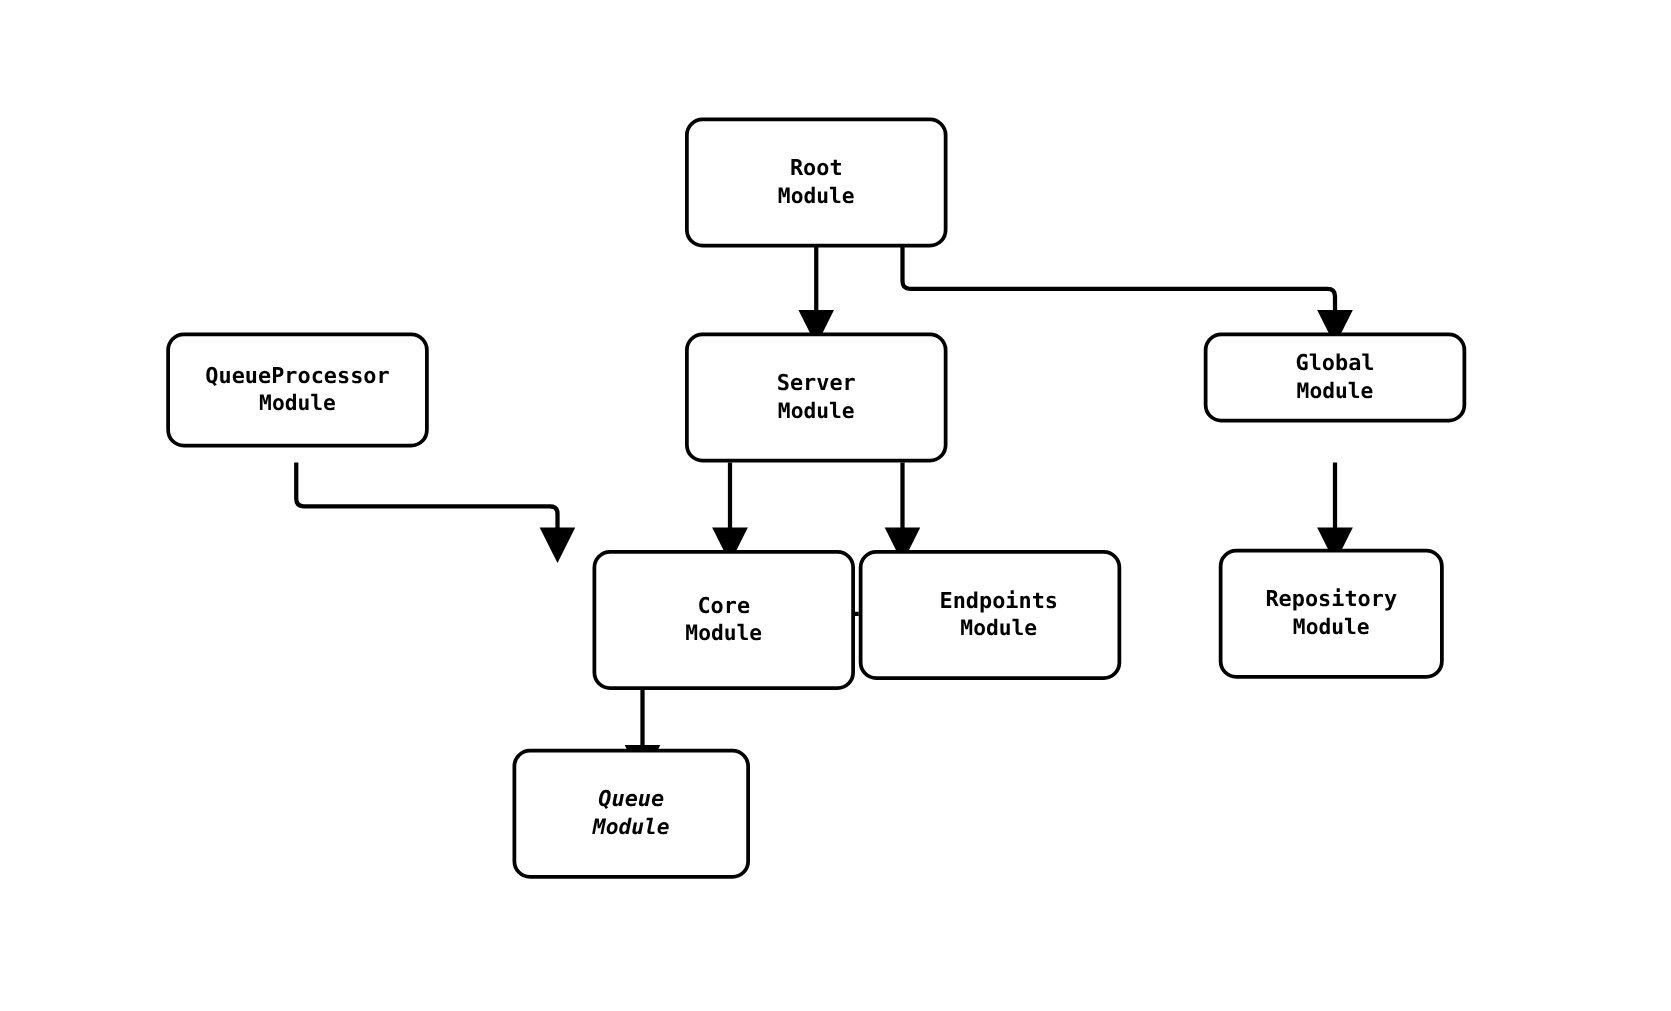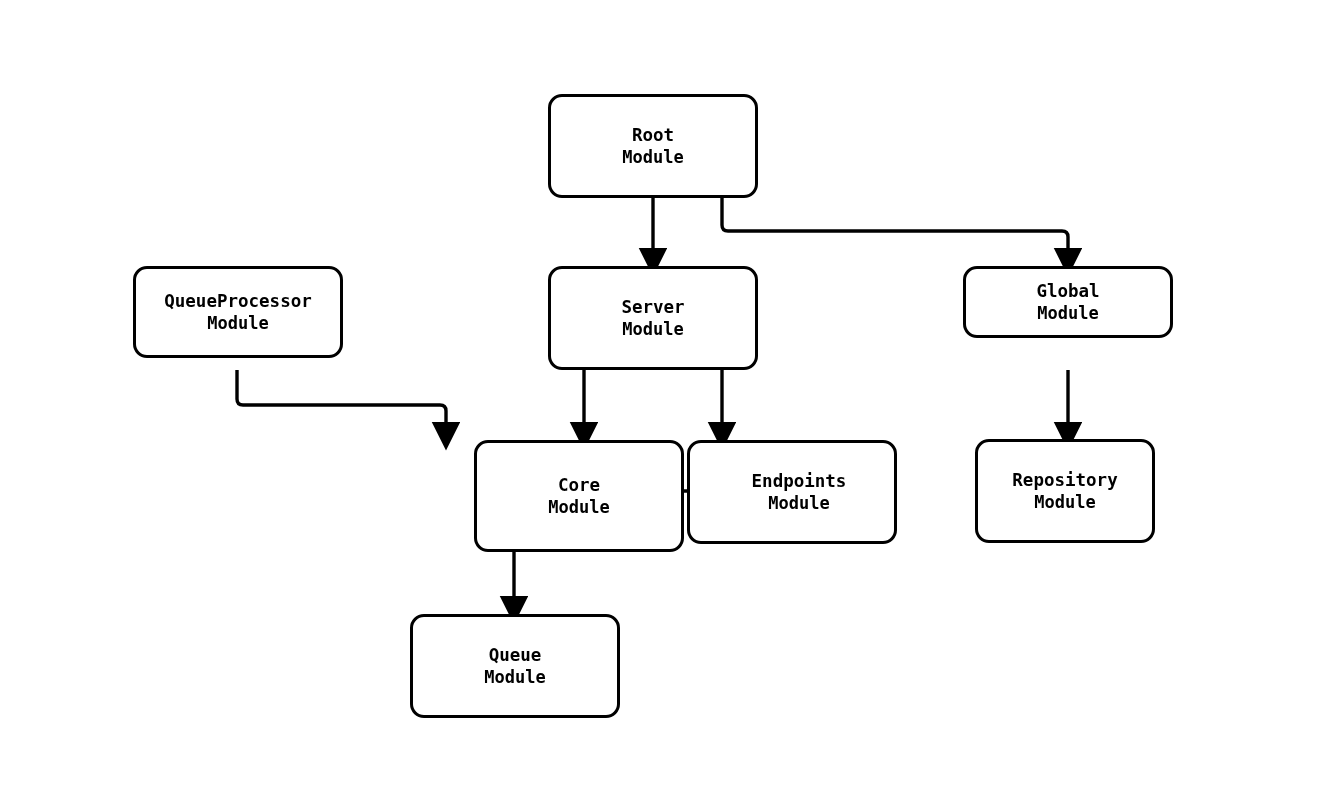--- a/index.html
+++ b/index.html
@@ -110,18 +110,18 @@
   <div class="node" style="left:687px; top:440px; width:210px; height:104px;padding-left:14px;">
     <div class="node-label">Endpoints</div>
     <div class="node-label-line2">Module</div>
   </div>
 
   <div class="node" style="left:963px; top:439px; width:180px; height:104px;margin-left:12px;">
     <div class="node-label">Repository</div>
     <div class="node-label-line2">Module</div>
   </div>
 
-  <div class="node" style="left:410px; top:614px; width:210px; height:104px;">
+  <div class="node" style="left:410px; top:599px; width:190px; height:104px;font-style:italic;">
     <div class="node-label">Queue</div>
     <div class="node-label-line2">Module</div>
   </div>
 
 </div>
 
 </body></html>

